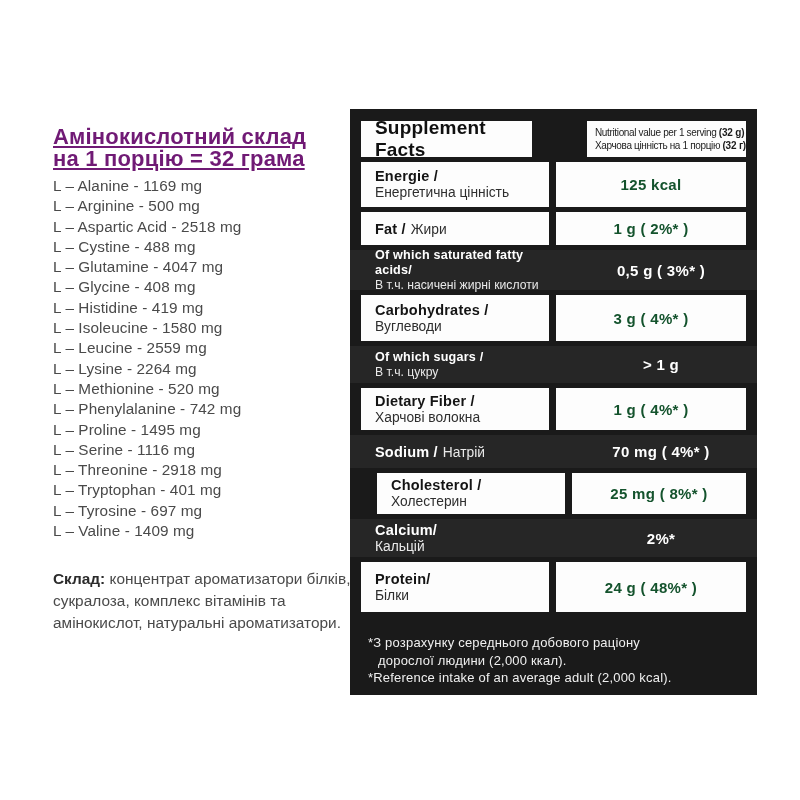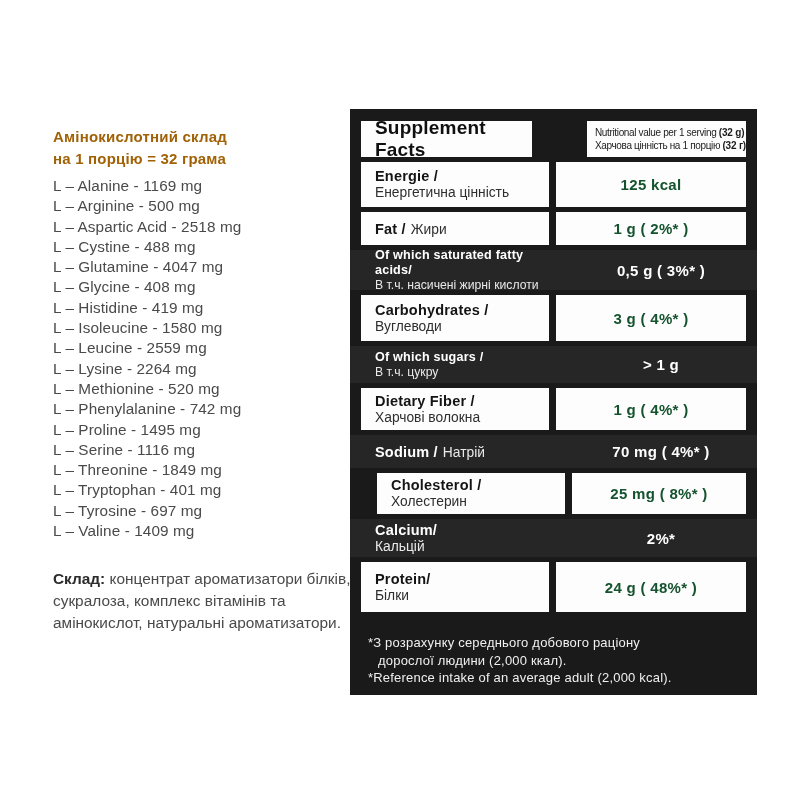--- a/index.html
+++ b/index.html
@@ -3,21 +3,21 @@
 <meta charset="utf-8">
 <style>
   html,body{margin:0;padding:0;}
   body{
     width:800px;height:800px;background:#ffffff;position:relative;overflow:hidden;
     font-family:"Liberation Sans","DejaVu Sans",sans-serif;
     -webkit-font-smoothing:antialiased;
   }
   
   .amino-block{position:absolute;left:53px;top:126px;width:305px;}
-  .amino-title{font-weight:bold;font-size:15px;line-height:22px;color:#a16207;letter-spacing:.2px;}
+  .amino-title{font-weight:bold;font-size:22px;line-height:22px;color:#701a75;letter-spacing:.2px;text-decoration:underline;}
   .amino-list{margin:6px 0 0 0;padding:0;list-style:none;font-size:15.3px;line-height:20.3px;color:#4a4a4a;letter-spacing:.1px;}
   .composition{margin-top:27px;width:300px;font-size:15.4px;line-height:22px;color:#4a4a4a;}
   .composition .comp-label{font-weight:bold;color:#2b2b2b;}
   
   .panel{
     position:absolute;left:350px;top:109px;width:407px;height:586px;
     background:#1a1a1a;box-sizing:border-box;padding:12px 11px 0 11px;
   }
   .row{display:flex;margin-bottom:5px;}
   .row .cell{box-sizing:border-box;}
@@ -65,21 +65,21 @@
     <li>L – Glutamine - 4047 mg</li>
     <li>L – Glycine - 408 mg</li>
     <li>L – Histidine - 419 mg</li>
     <li>L – Isoleucine - 1580 mg</li>
     <li>L – Leucine - 2559 mg</li>
     <li>L – Lysine - 2264 mg</li>
     <li>L – Methionine - 520 mg</li>
     <li>L – Phenylalanine - 742 mg</li>
     <li>L – Proline - 1495 mg</li>
     <li>L – Serine - 1116 mg</li>
-    <li>L – Threonine - 1849 mg</li>
+    <li>L – Threonine - 2918 mg</li>
     <li>L – Tryptophan - 401 mg</li>
     <li>L – Tyrosine - 697 mg</li>
     <li>L – Valine - 1409 mg</li>
   </ul>
   <div class="composition">
     <span class="comp-label">Склад:</span><span> концентрат ароматизатори білків, сукралоза, комплекс вітамінів та амінокислот, натуральні ароматизатори.</span>
   </div>
 </div>
 
 <div class="panel">

